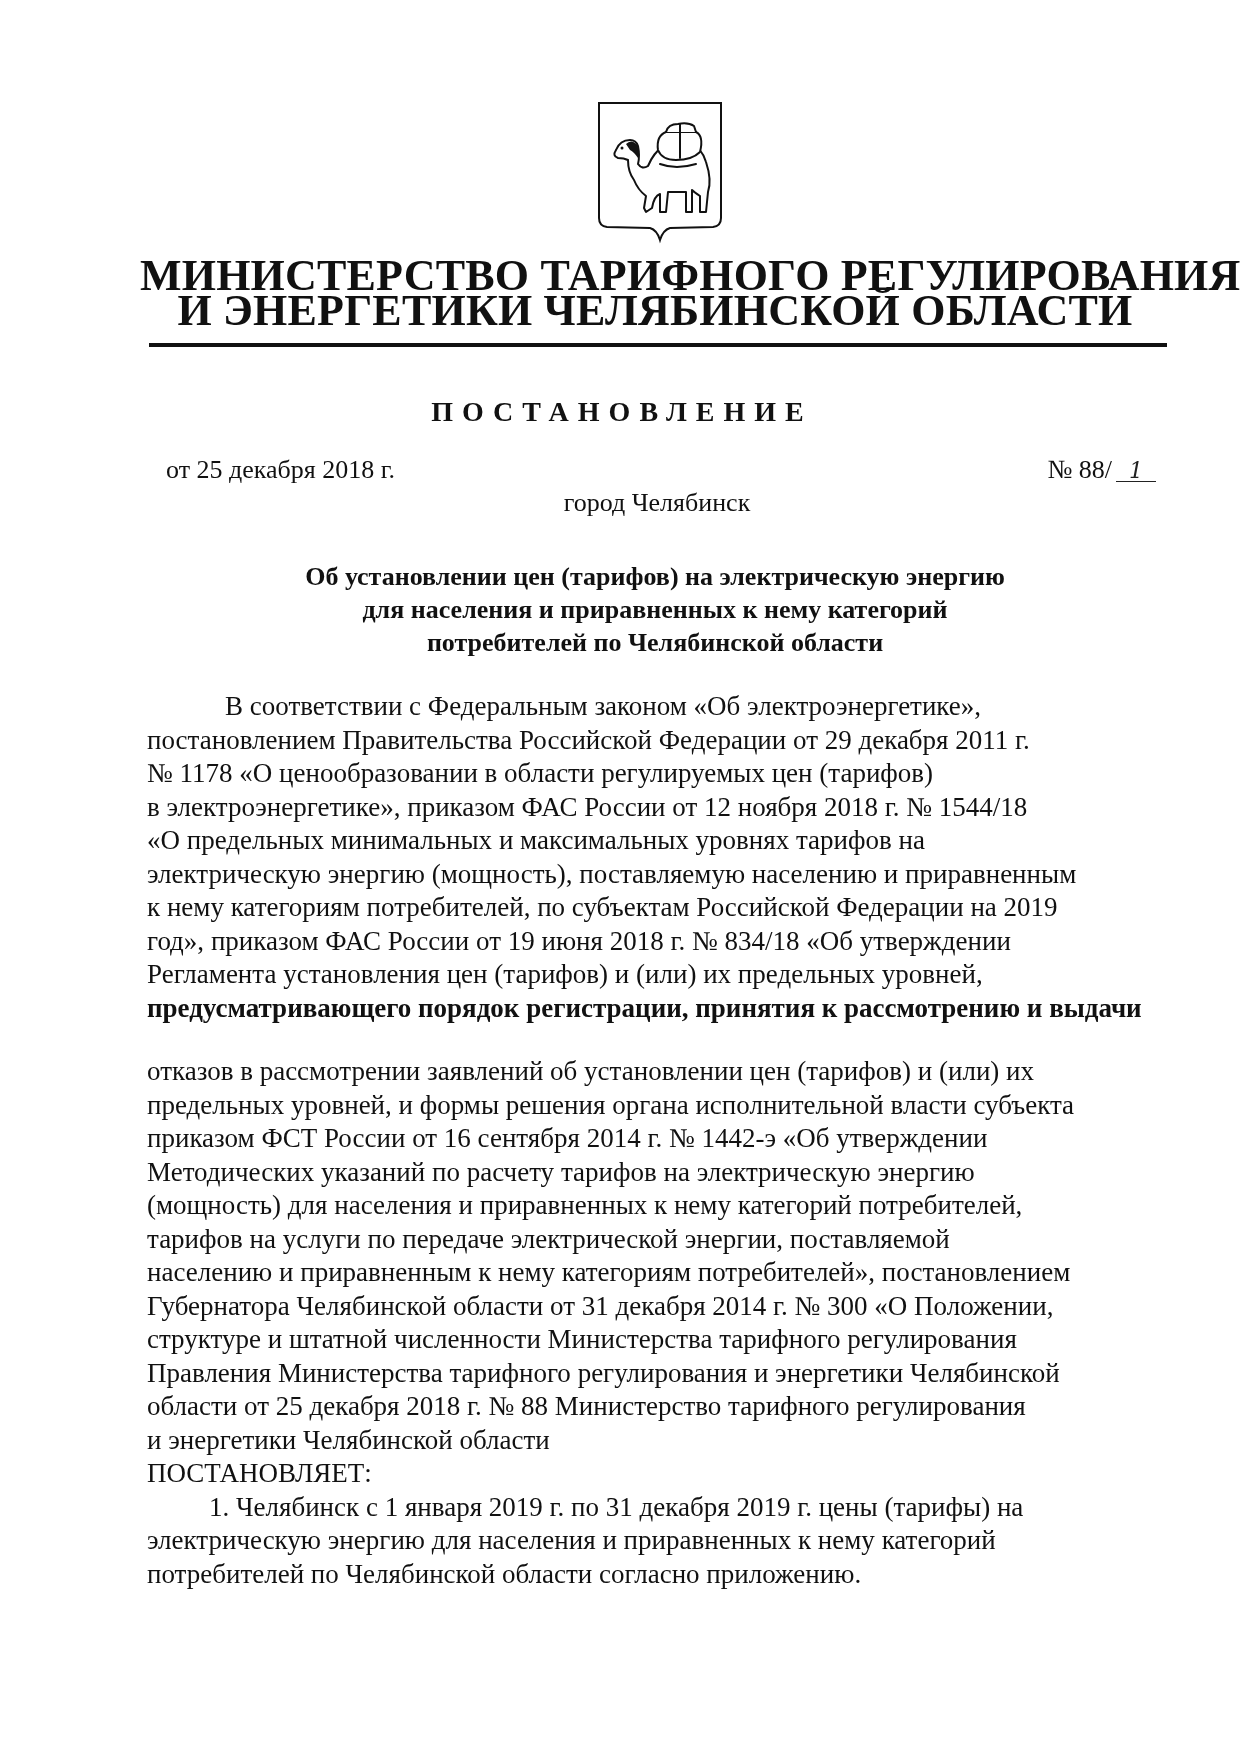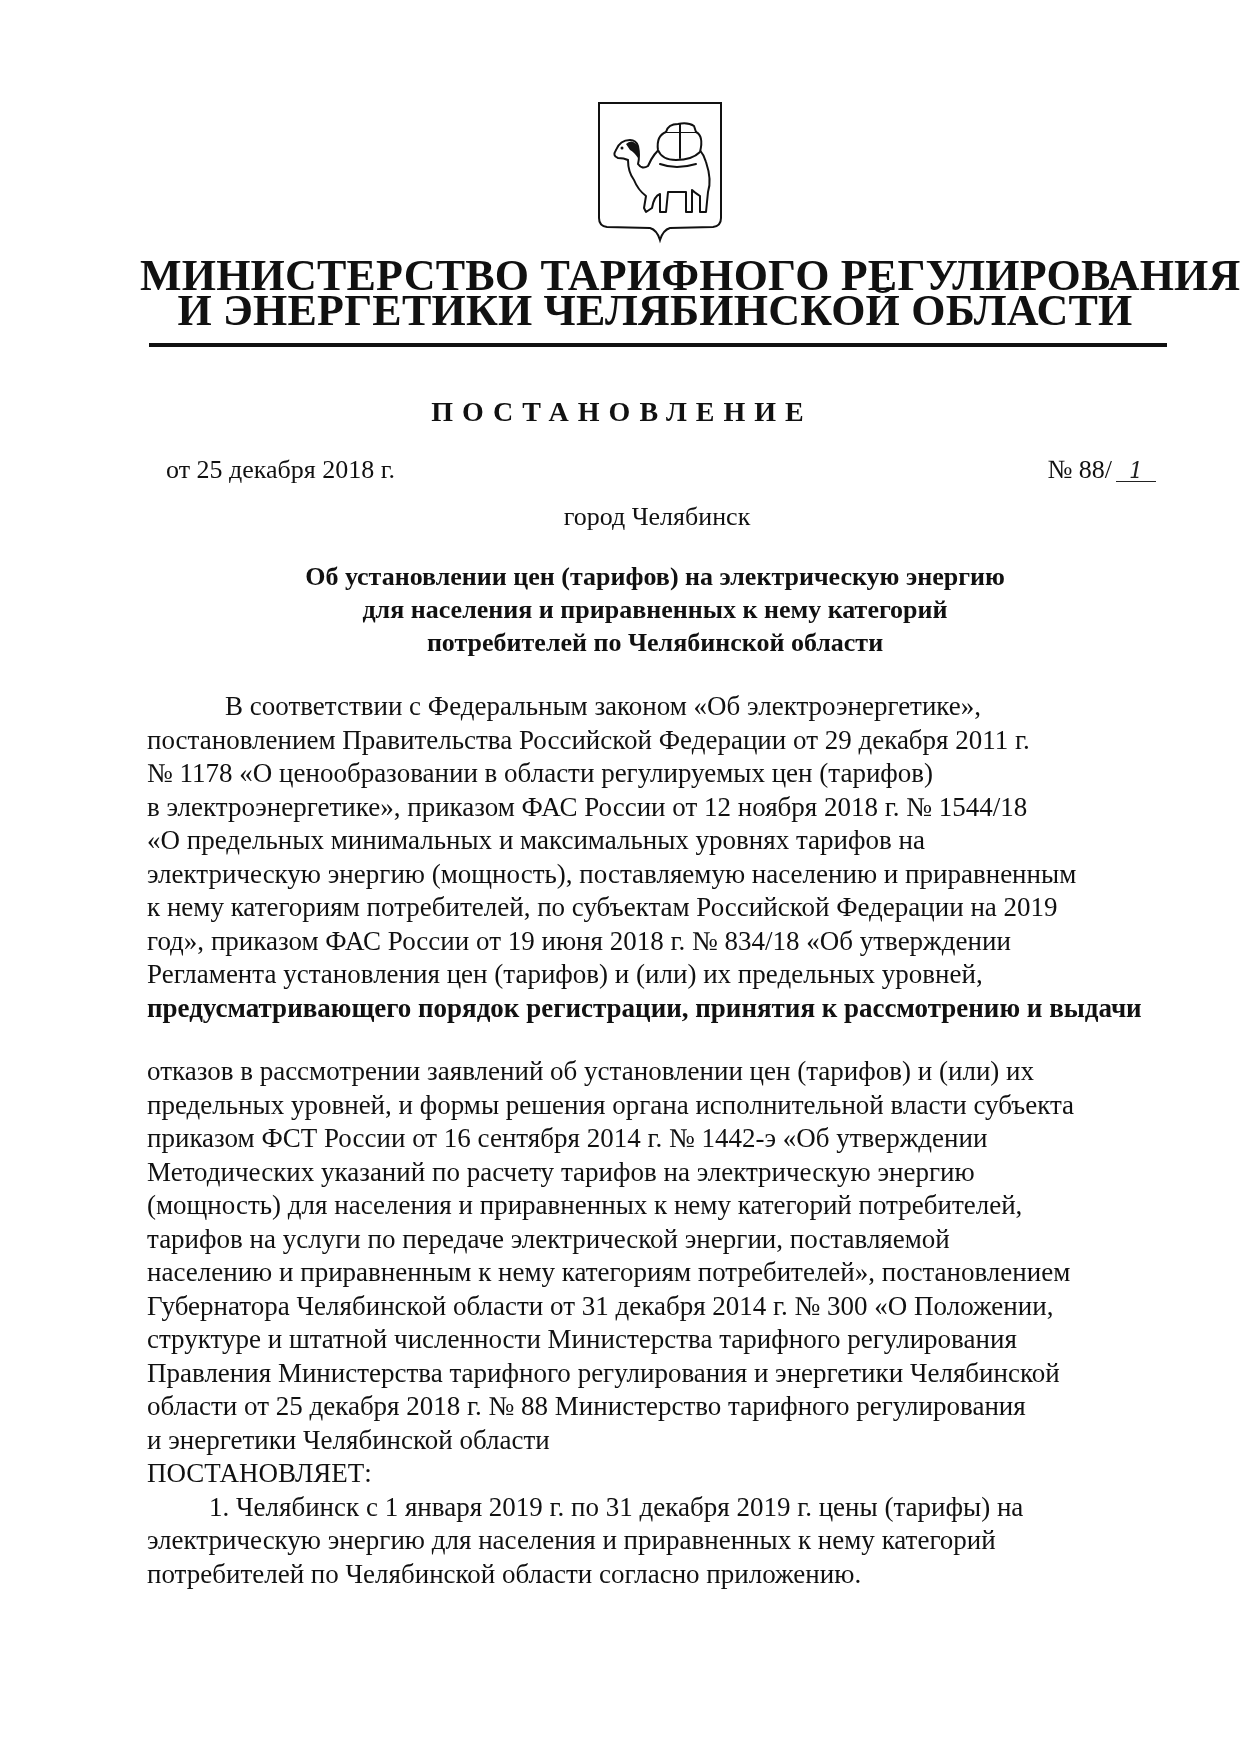--- a/index.html
+++ b/index.html
@@ -83,21 +83,21 @@
     font-style: italic;
     font-size: 22px;
     line-height: 20px;
     margin-left: 4px;
     color: #222;
   }
   .city-line {
     position: absolute;
     left: 0;
     width: 1244px;
-    top: 502px;
+    top: 488px;
     text-align: center;
     font-size: 26px;
     padding-left: 70px;
     box-sizing: border-box;
   }
   .title {
     position: absolute;
     left: 150px;
     width: 1010px;
     top: 560px;

